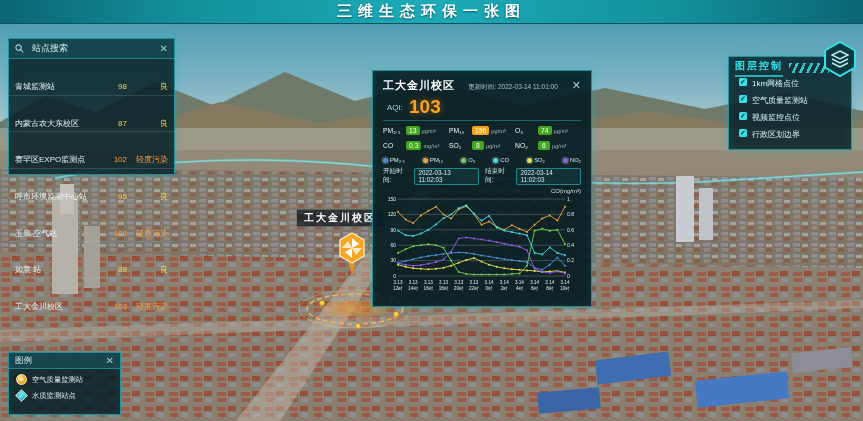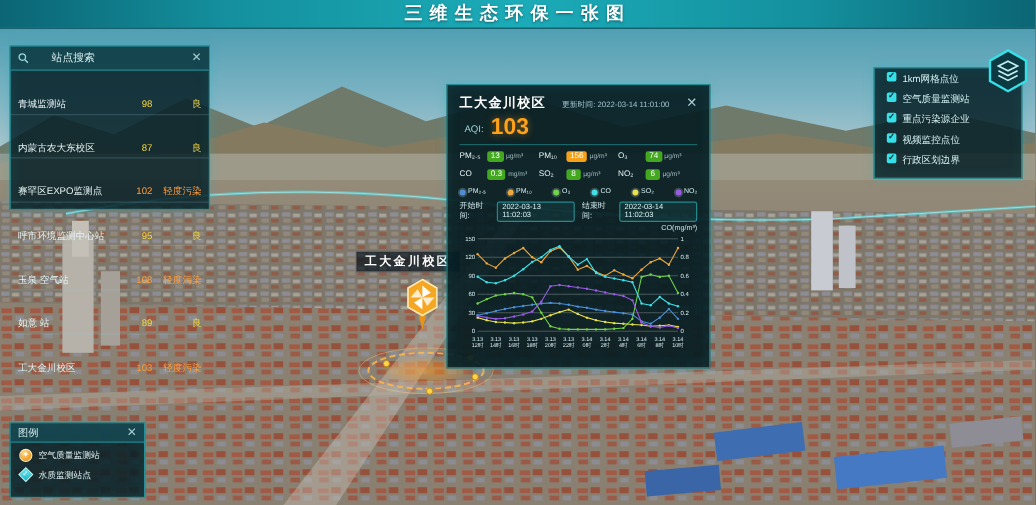--- a/index.html
+++ b/index.html
@@ -16,21 +16,21 @@
 
   
   .panel { position:absolute; background:rgba(6,31,38,.86); border:1px solid rgba(53,224,232,.55);
     box-shadow:0 0 8px rgba(30,180,195,.35), inset 0 0 12px rgba(53,224,232,.08); color:#d8eef0; }
   .panel-hd { display:flex; align-items:center; background:rgba(22,72,82,.9);
     border-bottom:1px solid rgba(53,224,232,.4); padding:0 6px; }
   .xbtn { margin-left:auto; color:#a9ced4; font-size:10px; cursor:pointer; line-height:1; }
 
   
   #stations { left:8px; top:38px; width:167px; height:137px; z-index:20; }
-  #stations .panel-hd { height:20px; gap:19px; font-size:9px; }
+  #stations .panel-hd { height:20px; gap:8px; font-size:9px; }
   .srow { display:flex; align-items:center; height:16.6px; padding:0 6px;
     border-bottom:1px solid rgba(150,210,220,.18); font-size:8px; cursor:pointer;margin-top:20px; }
   .srow:last-child { border-bottom:none; }
   .srow .nm { flex:1; color:#e6f3f5; white-space:nowrap; overflow:hidden; text-overflow:ellipsis; }
   .srow .vl { width:20px; text-align:right; margin-right:5px; }
   .srow .st { width:36px; text-align:right; }
 
   
   #popup { left:372px; top:70px; width:220px; z-index:30; padding:7px 10px 8px;
     background:rgba(5,28,34,.92); }
@@ -477,32 +477,32 @@
       </svg>
 </div>
 
 <svg id="hexbtn" viewBox="0 0 38 38">
   <polygon points="19,2 34,10.5 34,27.5 19,36 4,27.5 4,10.5" fill="#0d3a42" stroke="#35e0e8" stroke-width="2"></polygon>
   <path d="M19,11 L27,15 L19,19 L11,15 Z" fill="none" stroke="#bfeef2" stroke-width="1.4"></path>
   <path d="M11,19 L19,23 L27,19" fill="none" stroke="#bfeef2" stroke-width="1.4"></path>
   <path d="M11,23 L19,27 L27,23" fill="none" stroke="#bfeef2" stroke-width="1.4"></path>
 </svg>
 <div id="layers" class="panel">
+  <div class="panel-hd">
+    <span class="lt">图层控制</span>
+    <span class="stripes"></span>
+  </div>
   <div>
         <div class="lrow">
           <span class="cbx">✓</span>
           <span class="llab">1km网格点位</span>
         </div>
         <div class="lrow">
           <span class="cbx">✓</span>
           <span class="llab">空气质量监测站</span>
-        </div>
-        <div class="lrow">
-          <span class="cbx">✓</span>
-          <span class="llab">重点污染源企业</span>
         </div>
         <div class="lrow">
           <span class="cbx">✓</span>
           <span class="llab">视频监控点位</span>
         </div>
         <div class="lrow">
           <span class="cbx">✓</span>
           <span class="llab">行政区划边界</span>
         </div>
       </div>

